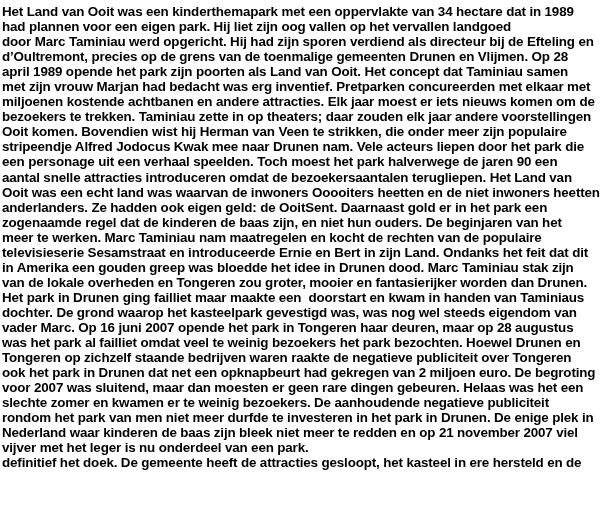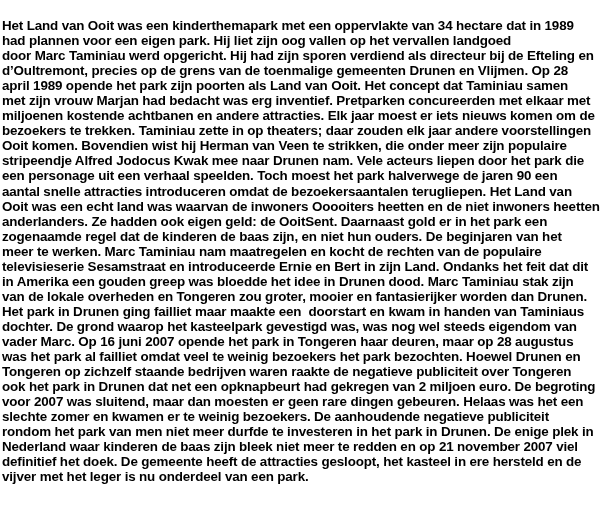--- a/index.html
+++ b/index.html
@@ -7,21 +7,21 @@
       padding: 0;
       background: #ffffff;
     }
     body {
       width: 605px;
       height: 521px;
       overflow: hidden;
     }
     .doc {
       position: relative;
-      padding: 18px 0 0 2px;
+      padding: 4px 0 0 2px;
       font-family: "Liberation Sans", sans-serif;
       font-weight: bold;
       font-size: 13.4px;
       line-height: 15.05px;
       color: #000000;
       letter-spacing: -0.15px;
     }
     .line {
       white-space: pre;
       display: block;
@@ -54,15 +54,15 @@
   <span class="line">Het park in Drunen ging failliet maar maakte een  doorstart en kwam in handen van Taminiaus</span>
   <span class="line">dochter. De grond waarop het kasteelpark gevestigd was, was nog wel steeds eigendom van</span>
   <span class="line">vader Marc. Op 16 juni 2007 opende het park in Tongeren haar deuren, maar op 28 augustus</span>
   <span class="line">was het park al failliet omdat veel te weinig bezoekers het park bezochten. Hoewel Drunen en</span>
   <span class="line">Tongeren op zichzelf staande bedrijven waren raakte de negatieve publiciteit over Tongeren</span>
   <span class="line">ook het park in Drunen dat net een opknapbeurt had gekregen van 2 miljoen euro. De begroting</span>
   <span class="line">voor 2007 was sluitend, maar dan moesten er geen rare dingen gebeuren. Helaas was het een</span>
   <span class="line">slechte zomer en kwamen er te weinig bezoekers. De aanhoudende negatieve publiciteit</span>
   <span class="line">rondom het park van men niet meer durfde te investeren in het park in Drunen. De enige plek in</span>
   <span class="line">Nederland waar kinderen de baas zijn bleek niet meer te redden en op 21 november 2007 viel</span>
+  <span class="line">vijver met het leger is nu onderdeel van een park.</span>
   <span class="line">definitief het doek. De gemeente heeft de attracties gesloopt, het kasteel in ere hersteld en de</span>
-  <span class="line">vijver met het leger is nu onderdeel van een park.</span>
 </div>
 
 </body></html>

